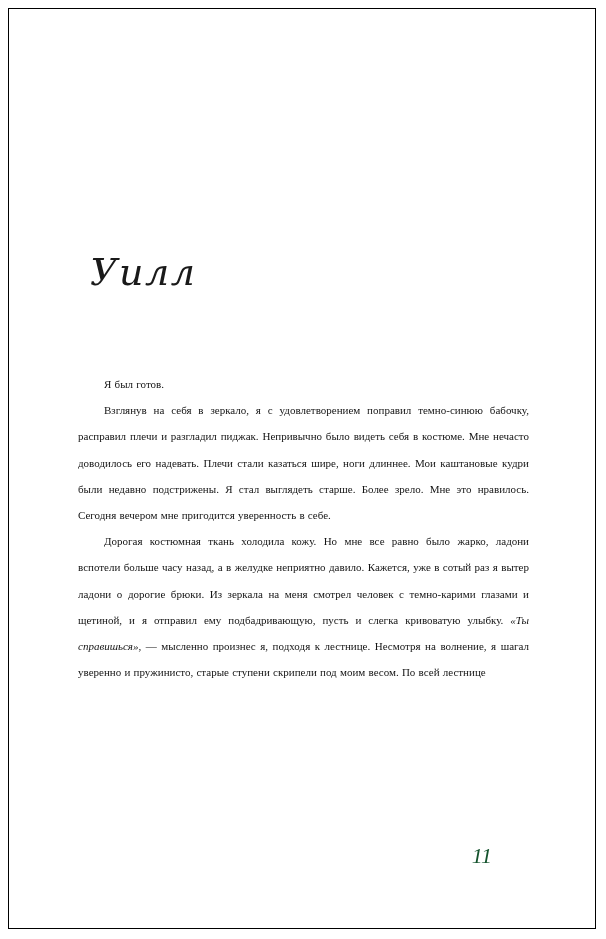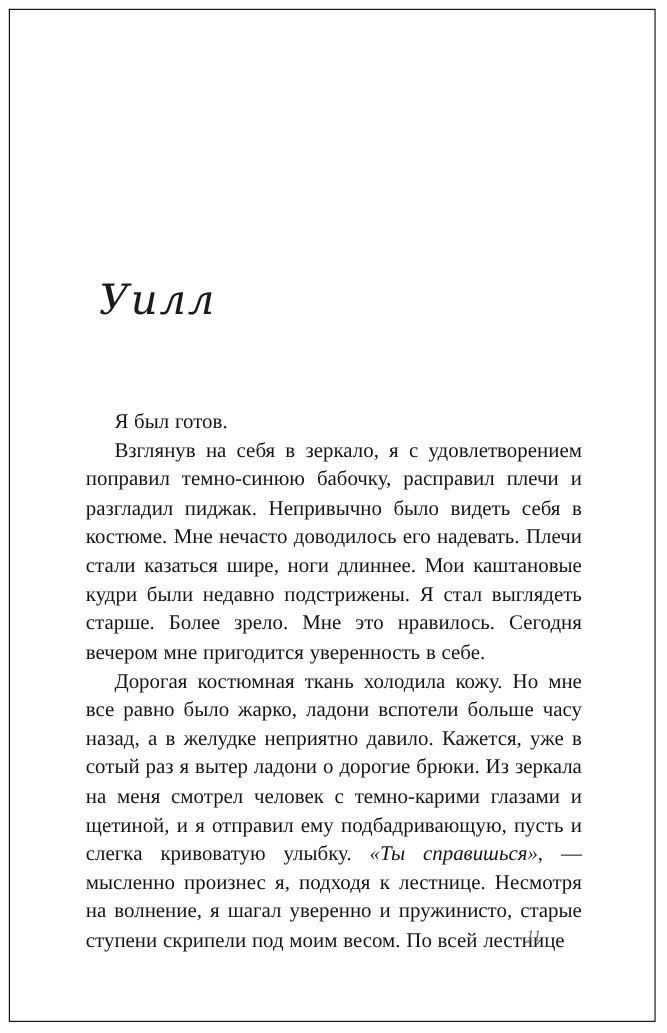--- a/index.html
+++ b/index.html
@@ -35,41 +35,41 @@
       font-weight: 400;
       font-size: 38px;
       letter-spacing: 1.5px;
       color: #1a1a1a;
     }
     .body-text {
       position: absolute;
       left: 78px;
       top: 371px;
       width: 451px;
-      font-size: 19px;
+      font-size: 11px;
       line-height: 26.2px;
       text-align: justify;
       hyphens: auto;
       -webkit-hyphens: auto;
       word-spacing: 0.5px;
     }
     .body-text p {
       margin: 0;
       text-indent: 26px;
     }
     .em {
       font-style: italic;
     }
     .page-number {
       position: absolute;
       top: 843px;
       right: 114px;
       font-style: italic;
-      font-size: 15px;
-      color: #737373;
+      font-size: 22px;
+      color: #14532d;
     }
   </style>
 </head>
 <body>
 
 <div class="page">
   <div class="frame"></div>
   <h1 class="chapter-title">Уилл</h1>
   <div class="body-text" id="body-text" lang="ru">
       <p><span>Я был готов.</span></p>

